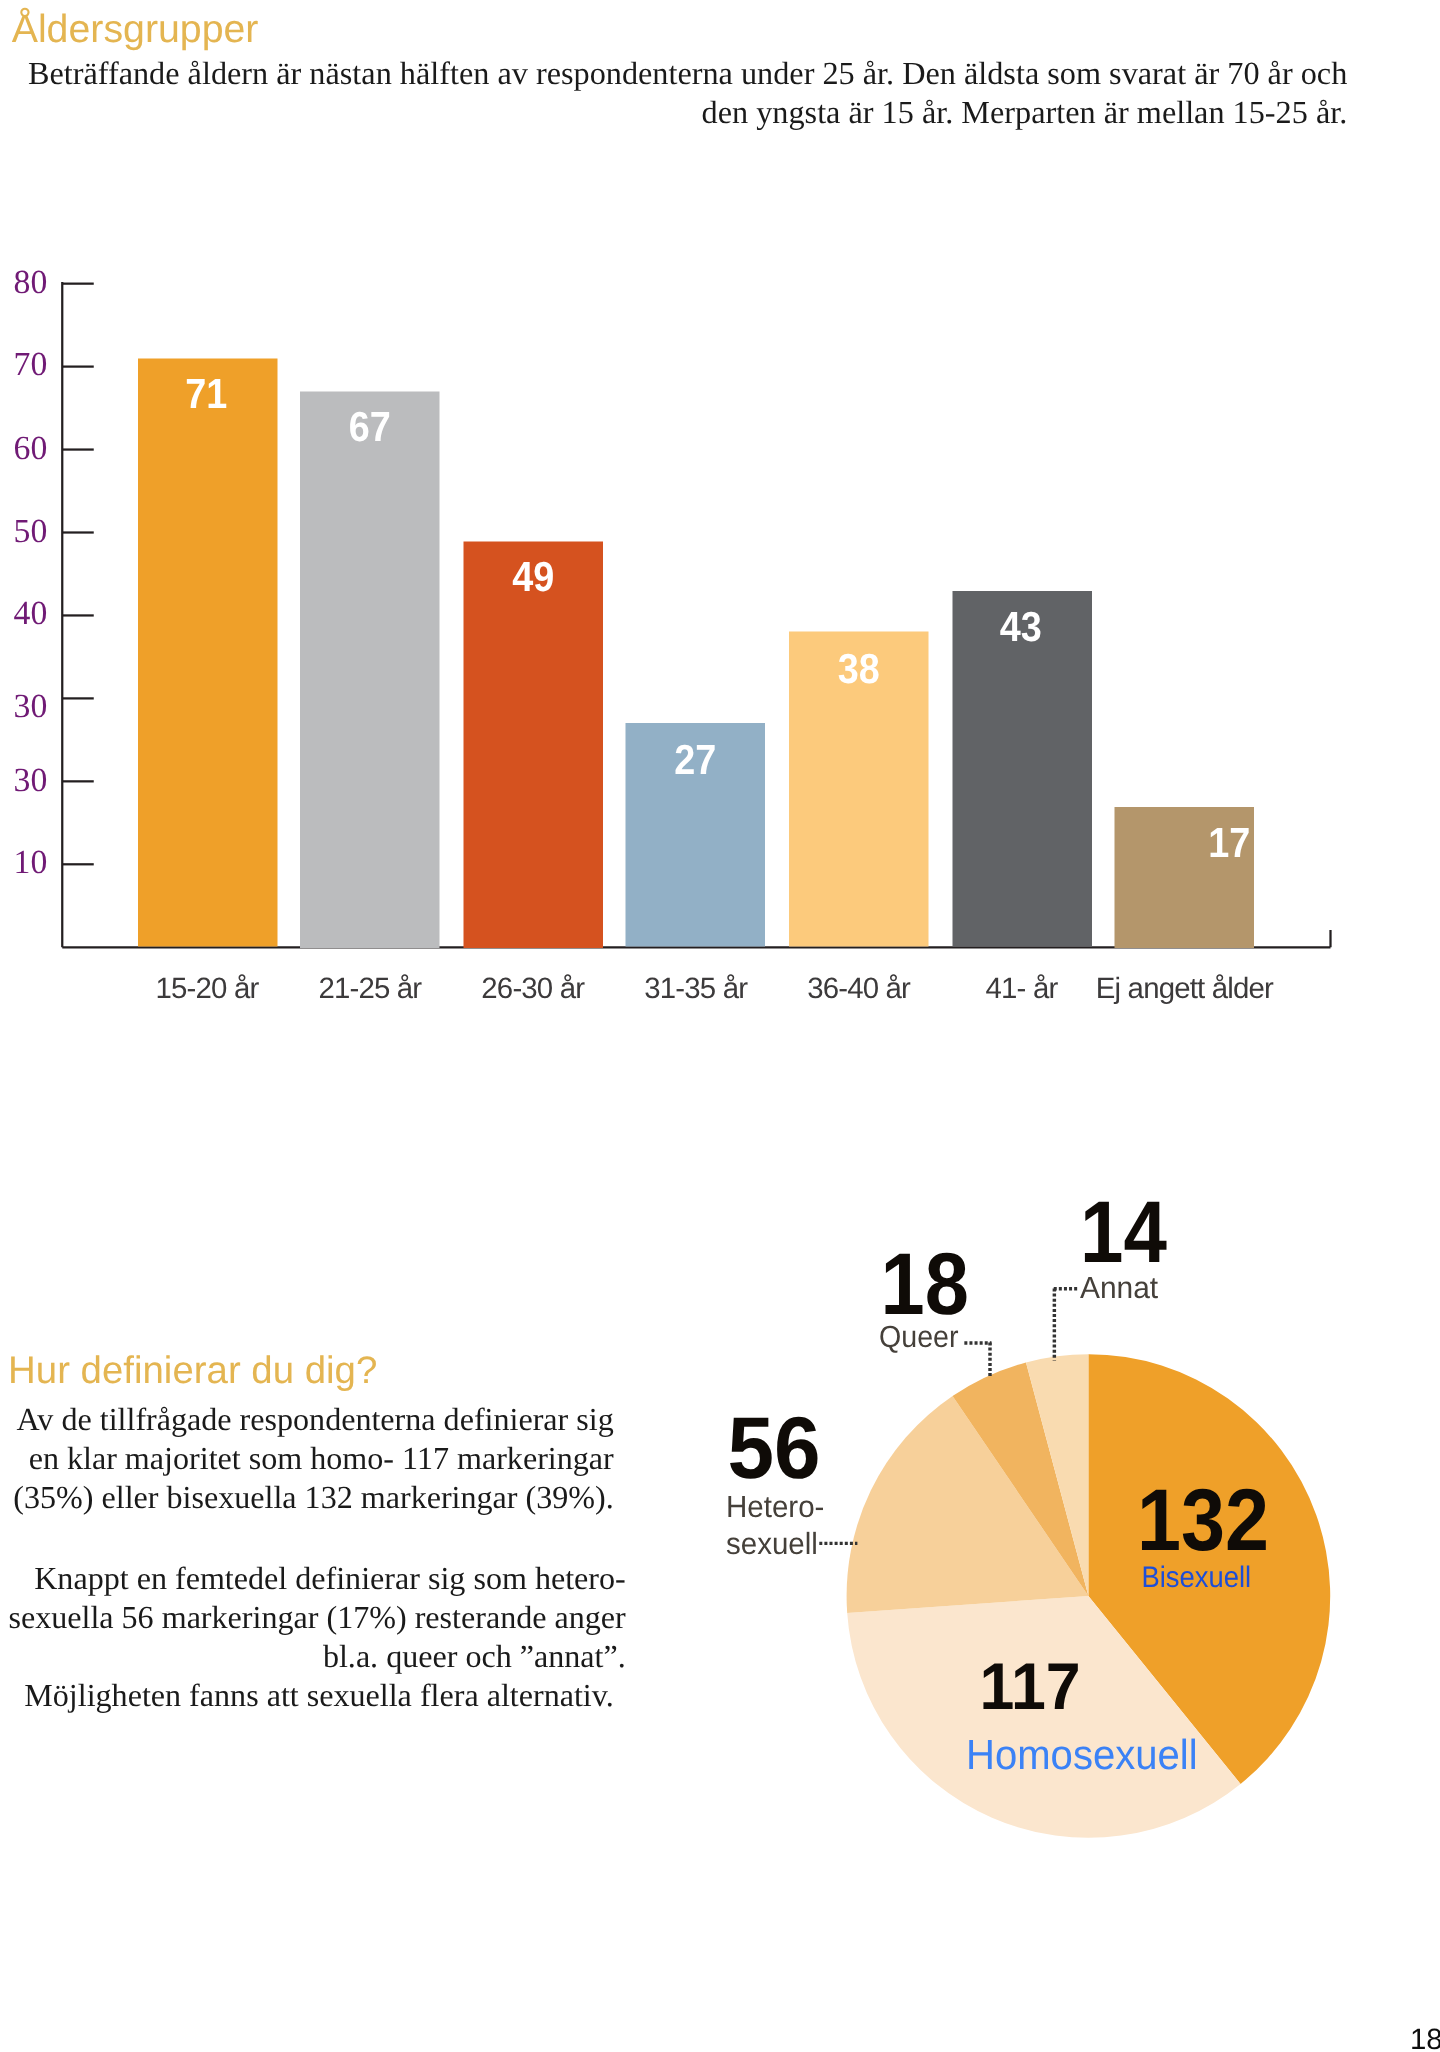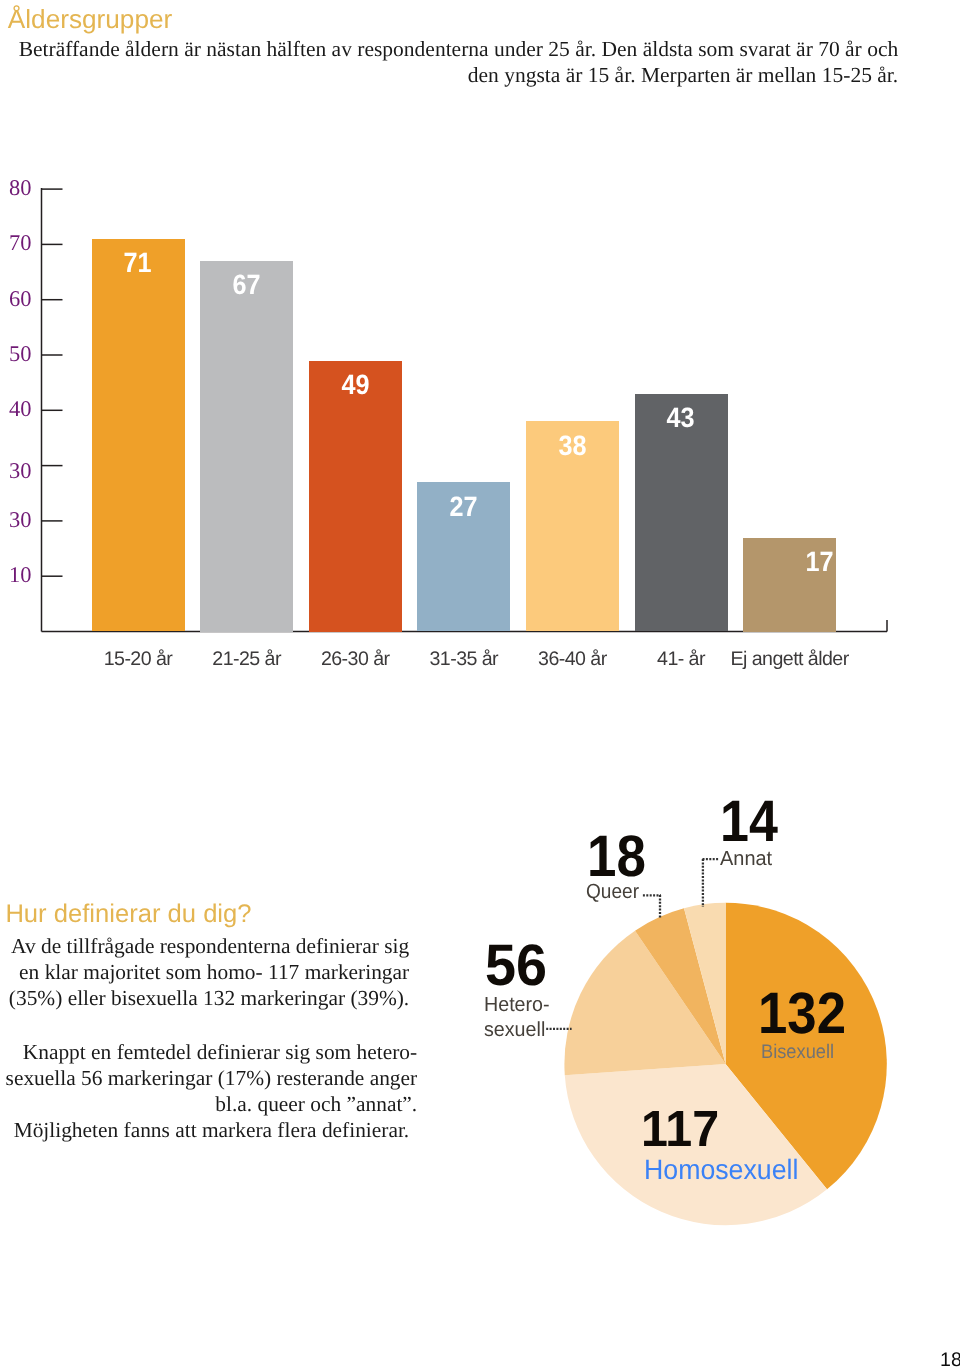--- a/index.html
+++ b/index.html
@@ -148,39 +148,39 @@
         <div class="ytick-lbl" style="left: 1.5px; top: 284.5px; width: 30px; font-size: 22.5px; line-height: 27px;">60</div>
         <div class="ytick-lbl" style="left: 1.5px; top: 229.2px; width: 30px; font-size: 22.5px; line-height: 27px;">70</div>
         <div class="ytick-lbl" style="left: 1.5px; top: 173.9px; width: 30px; font-size: 22.5px; line-height: 27px;">80</div>
       </div>
   </div>
 
   <div class="h-gold" id="s2-head" style="color: rgb(228, 181, 81);">Hur definierar du dig?</div>
 
   <div class="body-serif" id="s2-p1" style="color: rgb(26, 26, 26);">Av de tillfrågade respondenterna definierar sig en klar majoritet som homo- 117 markeringar (35%) eller bisexuella 132 markeringar (39%).</div>
   <div class="body-serif" id="s2-p2" style="color: rgb(26, 26, 26);">Knappt en femtedel definierar sig som hetero­sexuella 56 markeringar (17%) resterande anger bl.a. queer och ”annat”.</div>
-  <div class="body-serif" id="s2-p3" style="color: rgb(26, 26, 26);">Möjligheten fanns att markera flera definierar.</div>
+  <div class="body-serif" id="s2-p3" style="color: rgb(26, 26, 26);">Möjligheten fanns att sexuella flera alternativ.</div>
 
   <div id="piechart">
     <svg id="pie-svg" width="500" height="480" style="position:absolute;left:0;top:0;">
         <path d="M 265.6 284 L 265.60 122.80 A 161.2 161.2 0 0 1 367.03 409.29 Z" fill="#efa029"></path>
         <path d="M 265.6 284 L 367.03 409.29 A 161.2 161.2 0 0 1 104.79 295.26 Z" fill="#fbe6ce"></path>
         <path d="M 265.6 284 L 104.79 295.26 A 161.2 161.2 0 0 1 175.03 150.65 Z" fill="#f7d09a"></path>
         <path d="M 265.6 284 L 175.03 150.65 A 161.2 161.2 0 0 1 224.00 128.26 Z" fill="#f1b45f"></path>
         <path d="M 265.6 284 L 224.00 128.26 A 161.2 161.2 0 0 1 265.60 122.80 Z" fill="#f9dbb0"></path>
         <line x1="182.9" y1="115.3" x2="201" y2="115.3" stroke="#333333" stroke-width="2.3" stroke-dasharray="2 1.4" stroke-linecap="butt"></line>
         <line x1="200" y1="115" x2="200" y2="138.5" stroke="#333333" stroke-width="2.3" stroke-dasharray="2 1.4" stroke-linecap="butt"></line>
         <line x1="242.5" y1="79.2" x2="258.5" y2="79.2" stroke="#333333" stroke-width="2.3" stroke-dasharray="2 1.4" stroke-linecap="butt"></line>
         <line x1="242.9" y1="79" x2="242.9" y2="127" stroke="#333333" stroke-width="2.3" stroke-dasharray="2 1.4" stroke-linecap="butt"></line>
         <line x1="86.2" y1="248.9" x2="111.6" y2="248.9" stroke="#333333" stroke-width="2.3" stroke-dasharray="2 1.4" stroke-linecap="butt"></line>
       </svg>
     <div id="pie-labels">
         <div class="pie-num" style="left: 297.9px; top: 205px; font-size: 58.4px;"><span style="display:inline-block;transform:scaleX(0.903);transform-origin:left top;">132</span></div>
-        <div class="pie-lbl" style="left: 301.2px; top: 260px; font-size: 19.8px; color: #737373;"><span style="display:inline-block;transform:scaleX(0.923);transform-origin:left top;">Bisexuell</span></div>
-        <div class="pie-num" style="left: 181px; top: 323px; font-size: 51px; text-align: right;"><span style="display:inline-block;transform:scaleX(0.949);transform-origin:left top;">117</span></div>
+        <div class="pie-lbl" style="left: 301.2px; top: 260px; font-size: 19.8px; color: #1d4ed8;"><span style="display:inline-block;transform:scaleX(0.923);transform-origin:left top;">Bisexuell</span></div>
+        <div class="pie-num" style="left: 193px; top: 323px; font-size: 44px; text-align: right;"><span style="display:inline-block;transform:scaleX(0.949);transform-origin:left top;">117</span></div>
         <div class="pie-lbl" style="left: 184.4px; top: 376.6px; font-size: 28px; color: #3b82f6;"><span style="display:inline-block;transform:scaleX(0.954);transform-origin:left top;">Homosexuell</span></div>
         <div class="pie-num" style="left: 24.5px; top: 157.2px; font-size: 58.4px;"><span style="display:inline-block;transform:scaleX(0.955);transform-origin:left top;">56</span></div>
         <div class="pie-lbl" style="left: 24px; top: 213.2px; font-size: 20.4px; color: rgb(69, 64, 58);">
           <span style="display:block;transform:scaleX(0.965);transform-origin:left top;">Hetero-</span>
           <span style="display:block;transform:scaleX(0.965);transform-origin:left top;">sexuell</span>
         </div>
         <div class="pie-num" style="left: 127.1px; top: 48px; font-size: 58.4px;"><span style="display:inline-block;transform:scaleX(0.906);transform-origin:left top;">18</span></div>
         <div class="pie-lbl" style="left: 125.9px; top: 99.8px; font-size: 20.4px; color: rgb(69, 64, 58);"><span style="display:inline-block;transform:scaleX(0.935);transform-origin:left top;">Queer</span></div>
         <div class="pie-num" style="left: 260.2px; top: 13.2px; font-size: 58.4px;"><span style="display:inline-block;transform:scaleX(0.891);transform-origin:left top;">14</span></div>
         <div class="pie-lbl" style="left: 260.2px; top: 67px; font-size: 20.4px; color: rgb(69, 64, 58);"><span style="display:inline-block;transform:scaleX(0.978);transform-origin:left top;">Annat</span></div>

